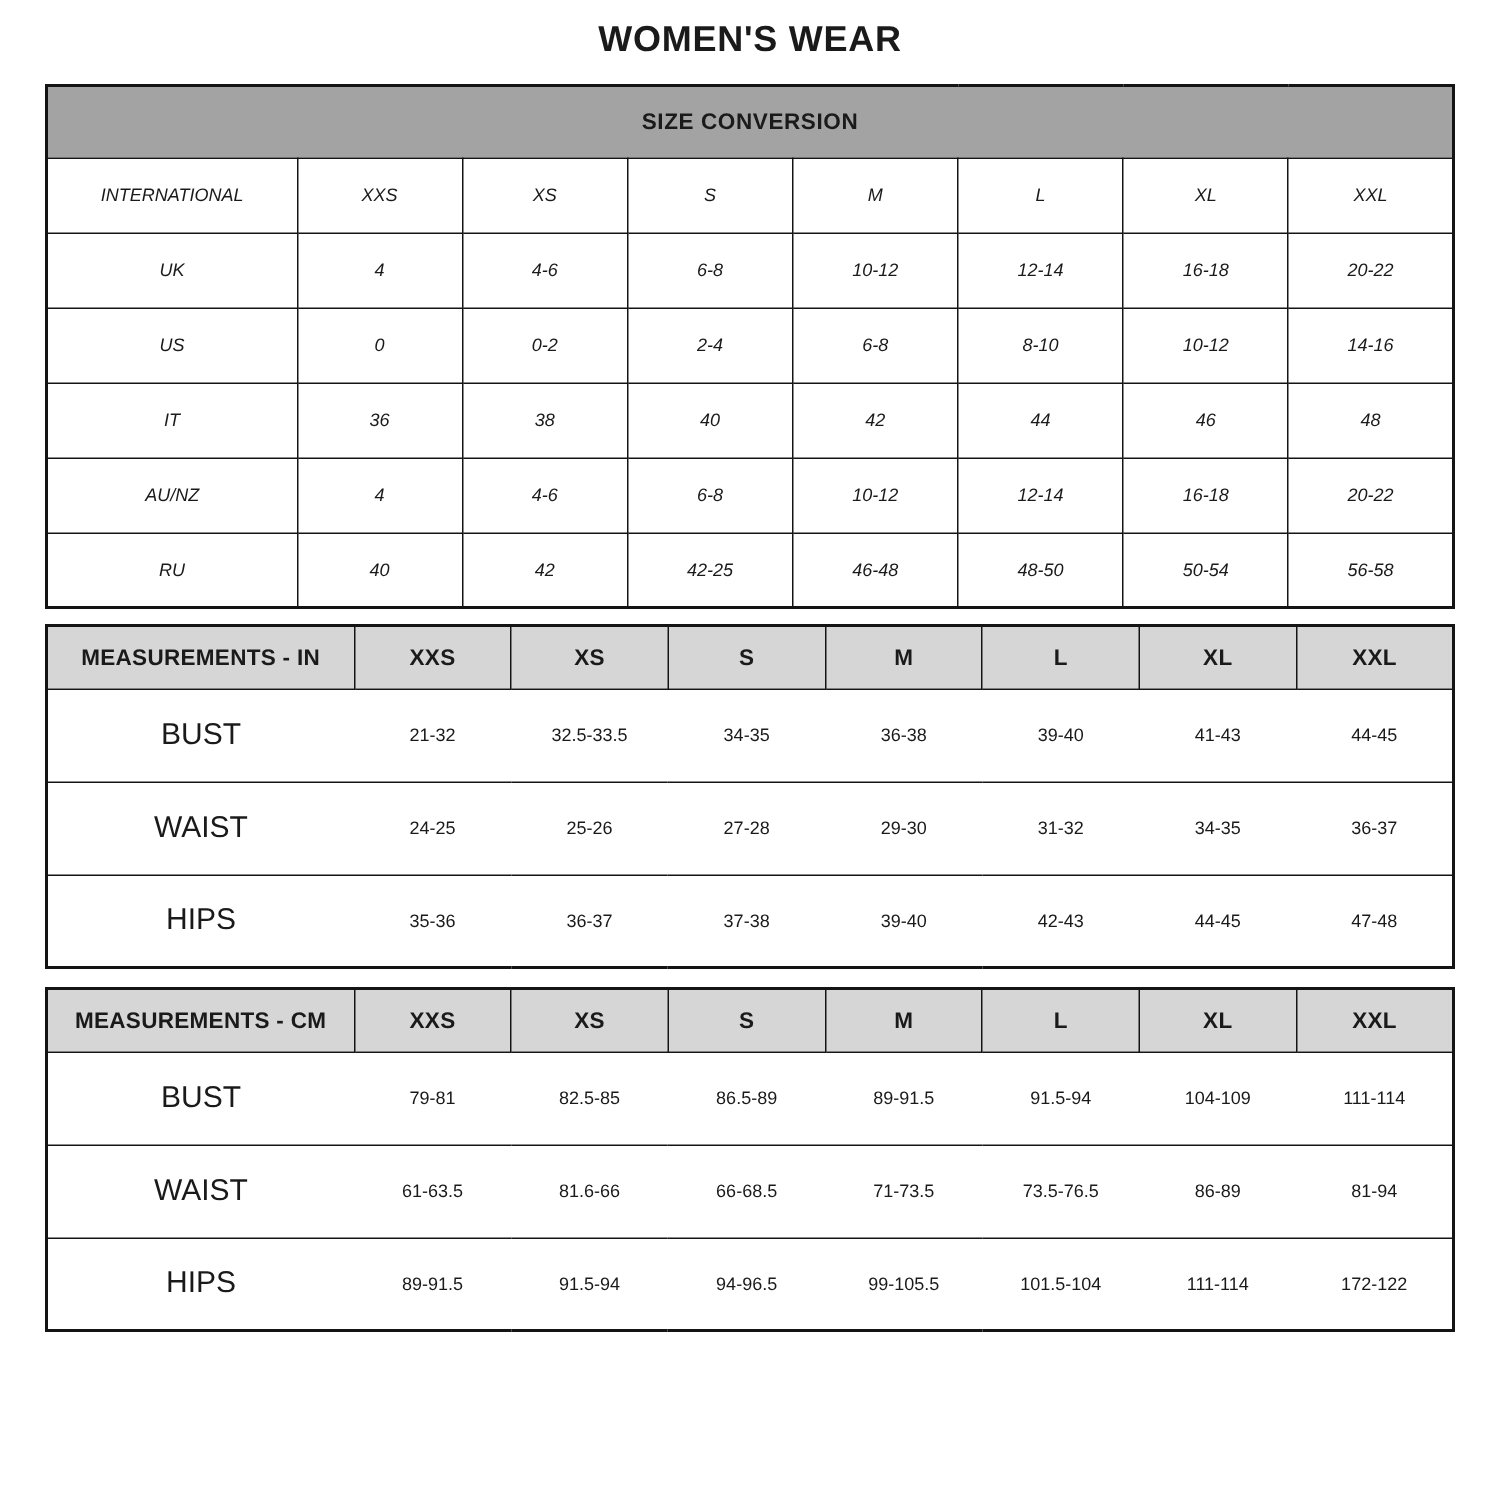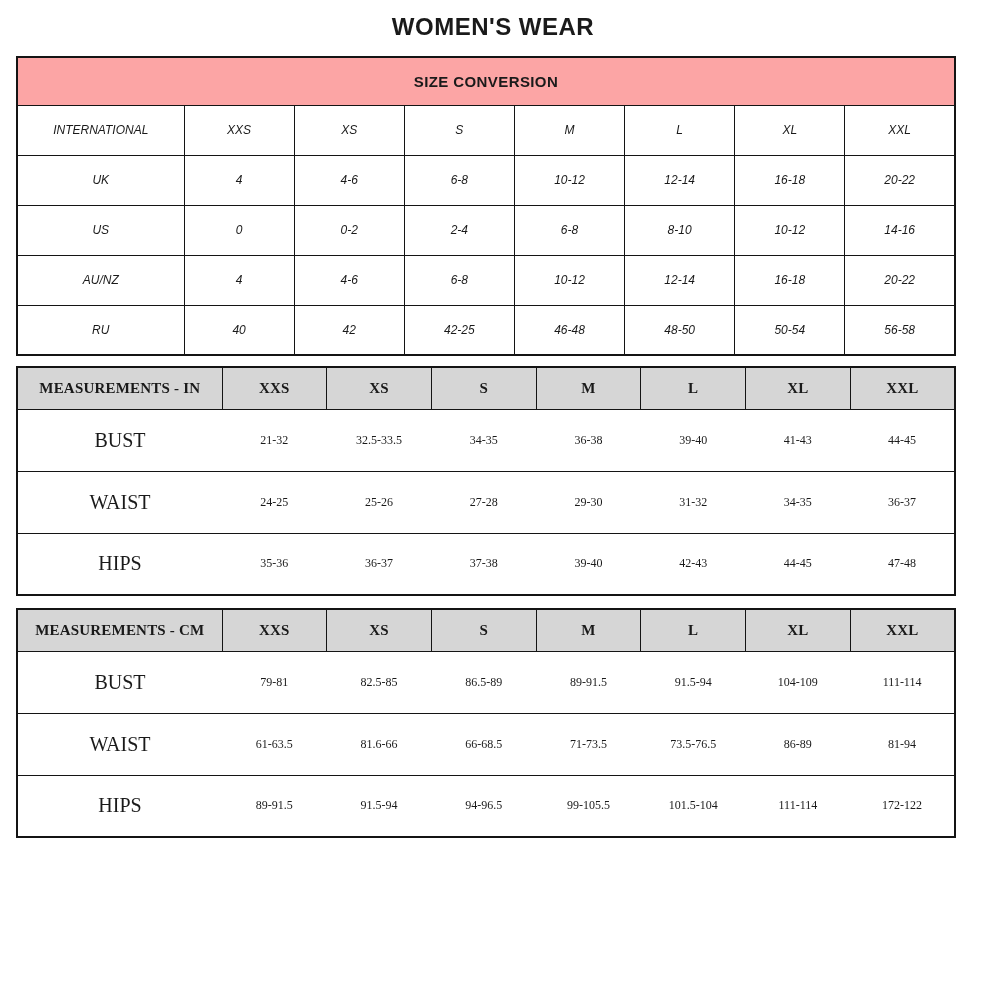--- a/index.html
+++ b/index.html
@@ -3,21 +3,21 @@
 <meta charset="utf-8">
 <style>
   * { box-sizing: border-box; margin: 0; padding: 0; }
   html, body {
     width: 1000px; height: 1000px;
     background: #ffffff;
     font-family: "Liberation Sans", sans-serif;
     color: #1a1a1a;
     overflow: hidden;
   }
-  .page { padding: 12px 30px 14px 16px; }
+  .page { padding: 12px 30px 14px 30px; }
   h1 {
     text-align: center;
     font-size: 24px;
     font-weight: 700;
     letter-spacing: 0.5px;
     line-height: 30px;
     margin-bottom: 14px;
   }
   table {
     width: 940px;
@@ -26,28 +26,28 @@
   }
   
   .t1 { border: 2px solid #141414; margin-bottom: 10px; }
   .t1 th, .t1 td {
     border: 1.5px solid #141414;
     text-align: center;
     vertical-align: middle;
   }
   .t1 .table-title {
     height: 48px;
-    background: #fca5a5;
+    background: #a3a3a3;
     font-size: 15px;
     font-weight: 700;
     letter-spacing: 0.4px;
   }
   .t1 td { height: 50px; font-size: 12px; font-weight: 400; font-style: italic; }
   
-  .meas { border: 2px solid #141414; margin-bottom: 12px; font-family: Liberation Serif, serif; }
+  .meas { border: 2px solid #141414; margin-bottom: 12px; }
   .meas th {
     border: 1.5px solid #141414;
     background: #d6d6d6;
     height: 42px;
     font-size: 15px;
     font-weight: 700;
     text-align: center;
     vertical-align: middle;
     letter-spacing: 0.2px;
   }
@@ -107,20 +107,30 @@
         </tr>
         <tr>
           <td>US</td>
           <td>0</td>
           <td>0-2</td>
           <td>2-4</td>
           <td>6-8</td>
           <td>8-10</td>
           <td>10-12</td>
           <td>14-16</td>
+        </tr>
+        <tr>
+          <td>IT</td>
+          <td>36</td>
+          <td>38</td>
+          <td>40</td>
+          <td>42</td>
+          <td>44</td>
+          <td>46</td>
+          <td>48</td>
         </tr>
         <tr>
           <td>AU/NZ</td>
           <td>4</td>
           <td>4-6</td>
           <td>6-8</td>
           <td>10-12</td>
           <td>12-14</td>
           <td>16-18</td>
           <td>20-22</td>

